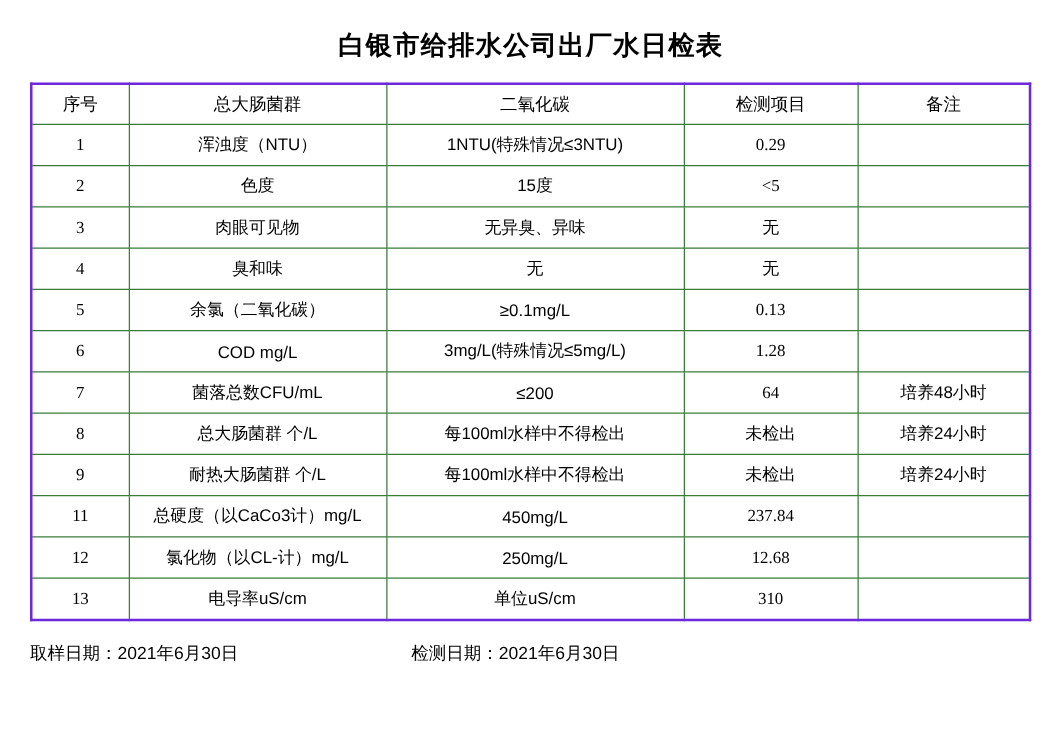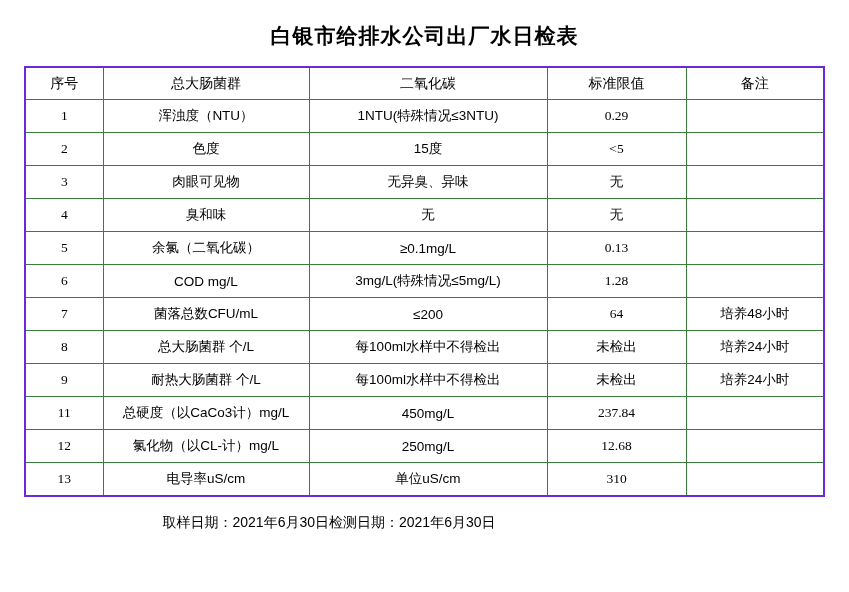--- a/index.html
+++ b/index.html
@@ -61,21 +61,21 @@
   .cell-num {
     font-family: "Liberation Serif", serif;
     font-size: 14px;
   }
   .footer {
     padding: 0 24px;
     margin-top: 17px;
     display: flex;
     font-size: 14px;
   }
-  .footer .f1 { width: 305px; text-align: right; }
+  .footer .f1 { width: 305px; text-align: left; }
   .footer .f2 { width: 300px; }
   .footer .f3 { flex: 1; text-align: center; }
 </style>
 </head>
 <body>
 
 <div class="page">
 
   <div class="title">白银市给排水公司出厂水日检表</div>
 
@@ -86,21 +86,21 @@
         <col class="col-item">
         <col class="col-limit">
         <col class="col-result">
         <col class="col-remark">
       </colgroup>
       <thead>
         <tr>
           <td>序号</td>
           <td>总大肠菌群</td>
           <td>二氧化碳</td>
-          <td>标准限值</td>
+          <td>检测项目</td>
           <td>备注</td>
         </tr>
       </thead>
       <tbody>
         <tr>
           <td class="cell-num">1</td>
           <td>浑浊度（NTU）</td>
           <td>1NTU(特殊情况≤3NTU)</td>
           <td class="cell-num">0.29</td>
           <td></td>

